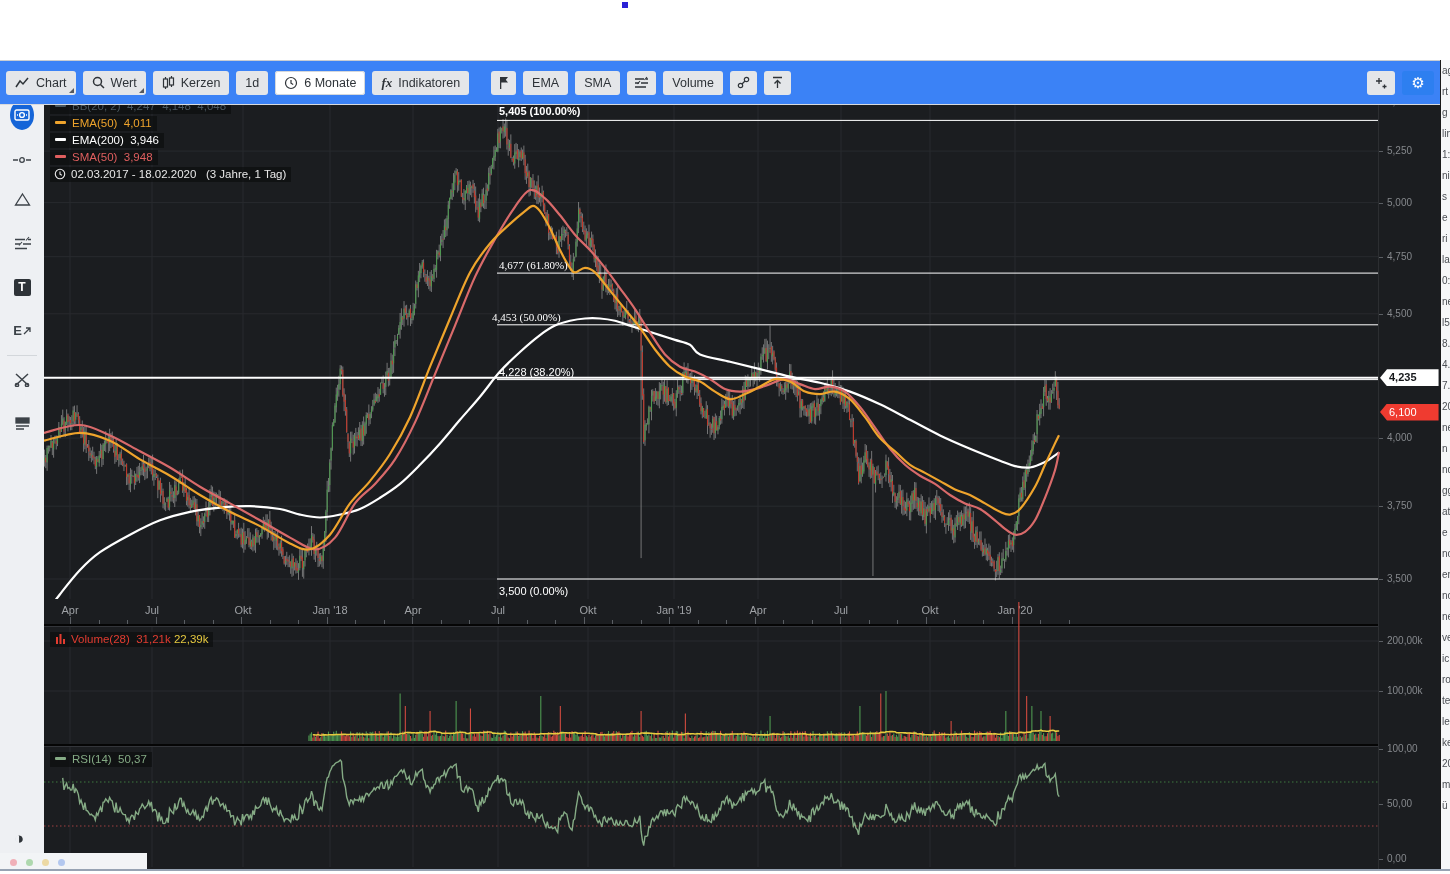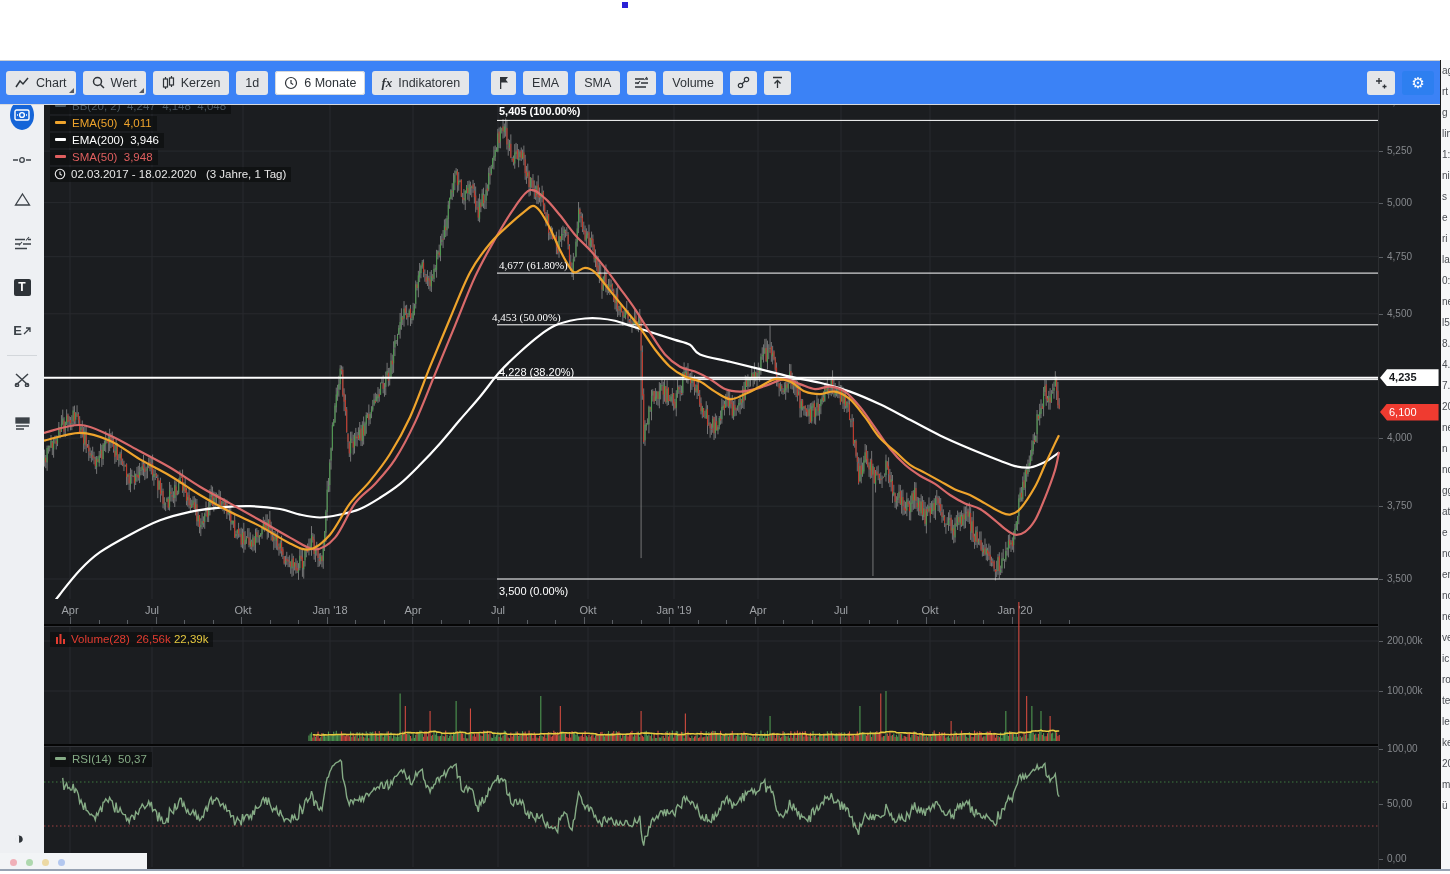--- a/index.html
+++ b/index.html
@@ -2465,21 +2465,21 @@
         <rect x="1012.07" y="105.4" width="1.1" height="8.6" fill="#d04a3f"></rect>
         <rect x="1013.37" y="109.1" width="1.1" height="4.9" fill="#d04a3f"></rect>
         <rect x="1014.68" y="107.9" width="1.1" height="6.1" fill="#d04a3f"></rect>
         <path d="M268.8 107.8L270.1 107.7L271.4 108L272.7 108L274 107.6L275.3 108L276.7 108.2L278 108L279.3 107.9L280.6 107.8L281.9 107.9L283.2 108L284.5 107.8L285.8 107.8L287.1 107.8L288.4 107.9L289.7 107.7L291 107.7L292.3 107.5L293.6 107.5L294.9 107.5L296.2 107.5L297.5 107.4L298.8 107.4L300.1 107.4L301.4 107.4L302.7 107.5L304 107.5L305.3 107.5L306.6 107.4L307.9 107.4L309.2 107.4L310.5 107.5L311.8 107.4L313.1 107.2L314.4 107.4L315.7 107.4L317 107.5L318.3 107.3L319.6 107.4L320.9 107.6L322.2 107.5L323.5 107.4L324.8 107.5L326.1 107.5L327.5 107.5L328.8 107.5L330.1 107.5L331.4 107.4L332.7 107.4L334 107.6L335.3 107.5L336.6 107.4L337.9 107.3L339.2 107.4L340.5 107.4L341.8 107.4L343.1 107.4L344.4 107.2L345.7 107.3L347 107.1L348.3 107.2L349.6 107.4L350.9 107.3L352.2 107.5L353.5 107.4L354.8 107.5L356.1 106.6L357.4 106.5L358.7 106.5L360 106.4L361.3 105.5L362.6 105.5L363.9 105.5L365.2 105.6L366.5 105.6L367.8 105.9L369.1 105.8L370.4 105.8L371.7 106L373 105.9L374.3 105.9L375.6 105.7L377 105.5L378.3 105.5L379.6 105.7L380.9 105.7L382.2 105.5L383.5 105.7L384.8 105.4L386.1 104.6L387.4 104.6L388.7 104.5L390 104.4L391.3 104.3L392.6 105L393.9 105.1L395.2 105.2L396.5 105.4L397.8 106.2L399.1 106.3L400.4 106.4L401.7 106.3L403 106.3L404.3 106.2L405.6 106.4L406.9 106.2L408.2 106.2L409.5 106.2L410.8 106.2L412.1 105.5L413.4 105.6L414.7 105.5L416 105.3L417.3 105.3L418.6 105.4L419.9 105.5L421.2 105.5L422.5 106.5L423.8 106.5L425.1 106.5L426.5 105.7L427.8 105.7L429.1 105.9L430.4 105.8L431.7 105.8L433 105.7L434.3 105.7L435.6 105.5L436.9 105.5L438.2 105.7L439.5 105.5L440.8 105.3L442.1 105.2L443.4 105.1L444.7 105L446 105L447.3 105.2L448.6 106.2L449.9 106.2L451.2 106.3L452.5 106.5L453.8 106.5L455.1 106.6L456.4 106.5L457.7 106.6L459 106.5L460.3 106.2L461.6 106.2L462.9 107L464.2 107.2L465.5 107.2L466.8 107.2L468.1 107.2L469.4 107.2L470.7 107.3L472 107.3L473.3 107.1L474.6 107.1L475.9 107.3L477.3 107.4L478.6 107.4L479.9 107.4L481.2 107.3L482.5 107.4L483.8 107.4L485.1 107.1L486.4 107.2L487.7 107.1L489 107.2L490.3 107.2L491.6 107.2L492.9 107.3L494.2 107.3L495.5 107.3L496.8 106.6L498.1 106.8L499.4 106.9L500.7 106.7L502 106.7L503.3 106.7L504.6 106.6L505.9 106.6L507.2 106.6L508.5 106.8L509.8 106.8L511.1 106.6L512.4 106.6L513.7 106.5L515 106.7L516.3 105.9L517.6 105.9L518.9 105.8L520.2 105.7L521.5 105.8L522.8 105.9L524.1 106L525.4 105.8L526.8 106L528.1 105.9L529.4 105.7L530.7 105.5L532 105.5L533.3 106.2L534.6 106.2L535.9 106.2L537.2 106.3L538.5 106.2L539.8 106.3L541.1 106.3L542.4 106.3L543.7 106.3L545 106.3L546.3 106.5L547.6 106.6L548.9 106.6L550.2 106.8L551.5 106.8L552.8 107.6L554.1 107.7L555.4 107.8L556.7 107.8L558 107.7L559.3 107.7L560.6 107.6L561.9 107.7L563.2 107.6L564.5 107.6L565.8 107.7L567.1 107.7L568.4 107.6L569.7 107.6L571 107.5L572.3 107.3L573.6 107.2L574.9 107.1L576.2 107L577.6 107.3L578.9 107.2L580.2 107.2L581.5 107.2L582.8 107.1L584.1 107.1L585.4 107L586.7 106.8L588 106.7L589.3 106.8L590.6 106.8L591.9 106.8L593.2 106.8L594.5 106.8L595.8 106.9L597.1 106L598.4 106L599.7 106.1L601 106.1L602.3 106L603.6 106.1L604.9 106.1L606.2 106.3L607.5 106.3L608.8 106.5L610.1 106.6L611.4 106.8L612.7 106.9L614 106.7L615.3 106.8L616.6 106.8L617.9 106.9L619.2 107L620.5 107L621.8 107L623.1 106.9L624.4 107.1L625.7 107L627.1 107L628.4 106.8L629.7 107L631 107.1L632.3 106.9L633.6 107.6L634.9 107.6L636.2 107.5L637.5 107.5L638.8 107.5L640.1 107.6L641.4 106.9L642.7 106.8L644 106.8L645.3 106.7L646.6 106.9L647.9 106.8L649.2 106.8L650.5 107L651.8 107L653.1 106.8L654.4 106.8L655.7 106.9L657 106.7L658.3 106.8L659.6 107.1L660.9 107.1L662.2 107L663.5 107.1L664.8 107.2L666.1 107.1L667.4 107L668.7 107L670 107L671.3 106.9L672.6 106.8L673.9 106.9L675.2 107L676.5 106.7L677.9 107.5L679.2 107.5L680.5 107.6L681.8 107.4L683.1 107.3L684.4 107.4L685.7 107.2L687 107.1L688.3 107L689.6 107L690.9 107L692.2 107L693.5 107.1L694.8 107L696.1 107L697.4 106.9L698.7 107L700 106.8L701.3 106.9L702.6 106.9L703.9 107L705.2 107.2L706.5 107.4L707.8 107.6L709.1 107.7L710.4 107.8L711.7 107.8L713 107.8L714.3 107.8L715.6 107.9L716.9 107.8L718.2 107.8L719.5 107.9L720.8 107.8L722.1 107.9L723.4 107.8L724.7 108L726 107.4L727.4 107.2L728.7 107.1L730 107.1L731.3 107.2L732.6 107.1L733.9 107.1L735.2 107.2L736.5 107.4L737.8 107.5L739.1 107.3L740.4 107.2L741.7 107.2L743 107.2L744.3 107.1L745.6 107.2L746.9 107L748.2 107.2L749.5 107.3L750.8 107.1L752.1 107.1L753.4 107.1L754.7 107.1L756 106.9L757.3 107L758.6 106.7L759.9 106.9L761.2 106.7L762.5 107.4L763.8 107.5L765.1 107.6L766.4 107.6L767.7 107.6L769 107.5L770.3 107.5L771.6 107.5L772.9 107.5L774.2 107.5L775.5 107.6L776.8 107.7L778.2 107.7L779.5 107.6L780.8 107.6L782.1 107.6L783.4 107.6L784.7 107.4L786 107.5L787.3 107.4L788.6 107.3L789.9 107.6L791.2 107.6L792.5 107.6L793.8 107.6L795.1 107.7L796.4 107.6L797.7 107.6L799 107.7L800.3 107.6L801.6 107.6L802.9 107.7L804.2 107.5L805.5 107.6L806.8 107.6L808.1 107.6L809.4 107.5L810.7 107.5L812 107.5L813.3 107.4L814.6 107.4L815.9 106.6L817.2 106.6L818.5 106.4L819.8 106.4L821.1 106.5L822.4 106.5L823.7 106.6L825 106.6L826.3 106.3L827.7 106.4L829 106.4L830.3 106.4L831.6 106.4L832.9 106.3L834.2 106.3L835.5 106.2L836.8 105.4L838.1 105.4L839.4 105.4L840.7 105.5L842 104.8L843.3 104.7L844.6 104.7L845.9 104.6L847.2 104.6L848.5 104.6L849.8 104.7L851.1 104.7L852.4 105.6L853.7 105.7L855 105.7L856.3 105.7L857.6 105.7L858.9 105.8L860.2 105.9L861.5 105.9L862.8 106.1L864.1 106L865.4 106L866.7 106.1L868 106.2L869.3 106.2L870.6 106.1L871.9 106.1L873.2 107L874.5 107L875.8 106.9L877.1 106.9L878.5 107.6L879.8 107.6L881.1 107.7L882.4 107.8L883.7 107.8L885 107.9L886.3 107.9L887.6 107.9L888.9 107.8L890.2 107.6L891.5 107.6L892.8 107.7L894.1 107.7L895.4 107.5L896.7 107.5L898 107.4L899.3 107.3L900.6 107.3L901.9 107.5L903.2 107.5L904.5 107.5L905.8 107.7L907.1 107.3L908.4 107.5L909.7 107.4L911 107.2L912.3 107.1L913.6 107.2L914.9 107.3L916.2 107.3L917.5 107.1L918.8 107L920.1 106.9L921.4 106.8L922.7 106.9L924 106.9L925.3 106.9L926.6 107L928 107.1L929.3 107.2L930.6 107L931.9 107.1L933.2 107L934.5 107L935.8 106.9L937.1 106.9L938.4 106.9L939.7 106.9L941 106.9L942.3 106.7L943.6 107L944.9 106.9L946.2 106.8L947.5 106.9L948.8 107L950.1 106.8L951.4 106.9L952.7 107L954 107.2L955.3 107.3L956.6 107.3L957.9 107.4L959.2 107.3L960.5 107.1L961.8 106.3L963.1 106.3L964.4 106.3L965.7 106.1L967 106.1L968.3 106L969.6 106L970.9 106.1L972.2 106.2L973.5 106.3L974.8 105.4L976.1 105.4L977.4 105.4L978.8 105.6L980.1 105.6L981.4 105.7L982.7 105L984 105.2L985.3 105.1L986.6 105.1L987.9 104.1L989.2 104L990.5 104L991.8 103.9L993.1 104L994.4 103.9L995.7 103.8L997 103.1L998.3 103.9L999.6 104L1000.9 104L1002.2 104.2L1003.5 104.2L1004.8 104.2L1006.1 103.6L1007.4 103.5L1008.7 103.4L1010 103.5L1011.3 104.2L1012.6 104.1L1013.9 104L1015.2 104" fill="none" stroke="#e6c93f" stroke-width="1.6"></path>
       </svg>
     <div class="legend" style="top:541px">
       <div class="lrow"><span><svg width="11" height="11" viewBox="0 0 11 11" style="vertical-align:-1px;margin:0 5px 0 2px" fill="#e23c30">
               <rect x="1" y="4" width="2" height="7"></rect>
               <rect x="4.5" y="1" width="2" height="10"></rect>
               <rect x="8" y="6" width="2" height="5"></rect>
-            </svg></span><span style="color:#e23c30">Volume(28)  26,56k</span><span style="color:#e6c93f"> </span><span style="color:#e6c93f">22,39k</span></div>
+            </svg></span><span style="color:#e23c30">Volume(28)  31,21k</span><span style="color:#e6c93f"> </span><span style="color:#e6c93f">22,39k</span></div>
     </div>
     <div class="sep" style="top:653px"></div>
 
     <svg id="rsiSvg" class="pane-svg">
         <rect width="1334" height="120" fill="#1b1d20"></rect>
         <line x1="26" y1="0" x2="26" y2="120" stroke="#282a2e"></line>
         <line x1="108" y1="0" x2="108" y2="120" stroke="#282a2e"></line>
         <line x1="199" y1="0" x2="199" y2="120" stroke="#282a2e"></line>
         <line x1="286" y1="0" x2="286" y2="120" stroke="#282a2e"></line>
         <line x1="369" y1="0" x2="369" y2="120" stroke="#282a2e"></line>

